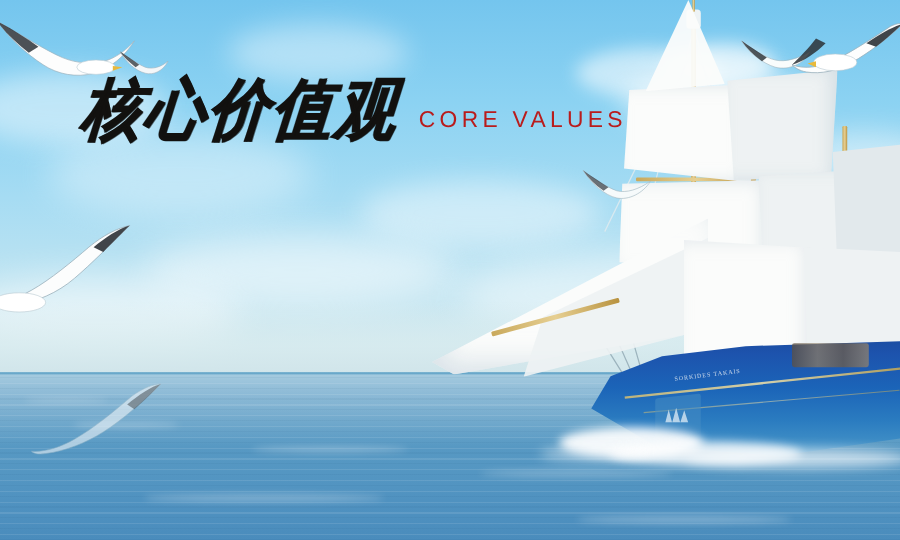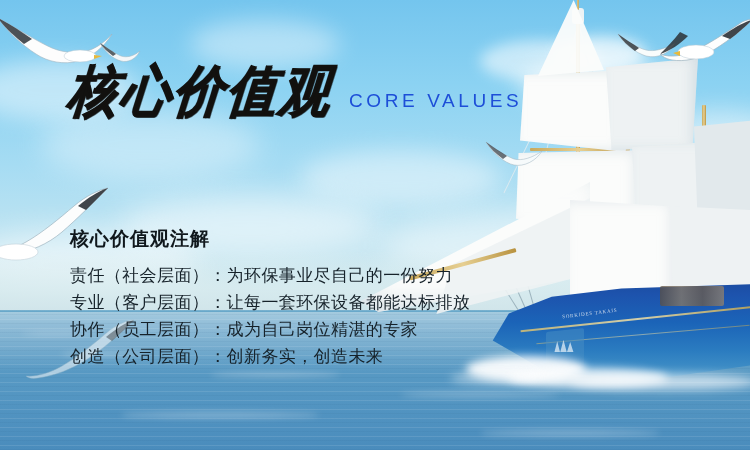--- a/index.html
+++ b/index.html
@@ -80,21 +80,21 @@
   .cal-title{
     font-family:"Liberation Serif","DejaVu Serif",serif;
     font-size:50px;font-weight:700;color:#12110f;line-height:1;
     letter-spacing:3px;font-style:italic;
     transform:skewX(-5deg) scaleY(1.1);
     text-shadow:1px 1px 0 rgba(0,0,0,.55),-1px 0 0 rgba(0,0,0,.35),0 1px 0 rgba(0,0,0,.4);
     -webkit-text-stroke:1.1px #12110f;
   }
   .en-title{
     font-family:"Liberation Sans",sans-serif;
-    font-size:19px;color:#1d4ed8;letter-spacing:3.6px;
+    font-size:19px;color:#b91c1c;letter-spacing:3.6px;
     margin-left:16px;margin-bottom:4px;font-weight:400;
   }
 
   .subtitle{
     position:absolute;left:68px;top:140px;
     font-family:"Liberation Sans","DejaVu Sans",sans-serif;
     font-size:28px;color:#15242c;letter-spacing:7px;font-weight:400;white-space:nowrap;
   }
 
   .ann-head{
@@ -260,23 +260,16 @@
   </div>
 
   <div class="txt-layer">
 
     <div class="title-row">
       <div class="cal-title">核心价值观</div>
       <div class="en-title">CORE VALUES</div>
     </div>
 
 
-    <div class="ann-head">核心价值观注解</div>
-
-    <div class="ann-list">
-      <div class="ann-line">责任（社会层面）：为环保事业尽自己的一份努力</div>
-      <div class="ann-line">专业（客户层面）：让每一套环保设备都能达标排放</div>
-      <div class="ann-line">协作（员工层面）：成为自己岗位精湛的专家</div>
-      <div class="ann-line">创造（公司层面）：创新务实，创造未来</div>
-    </div>
+
 
   </div>
 </div>
 
 </body></html>

